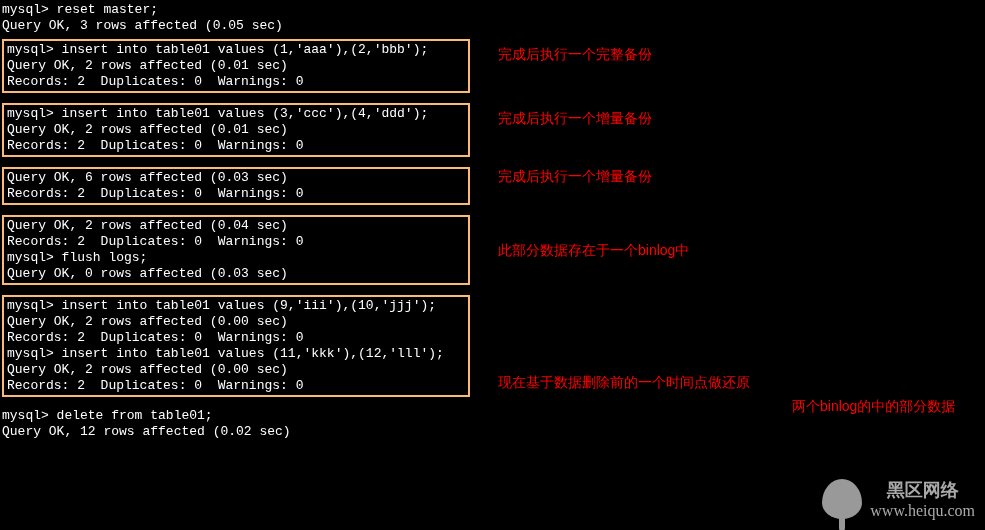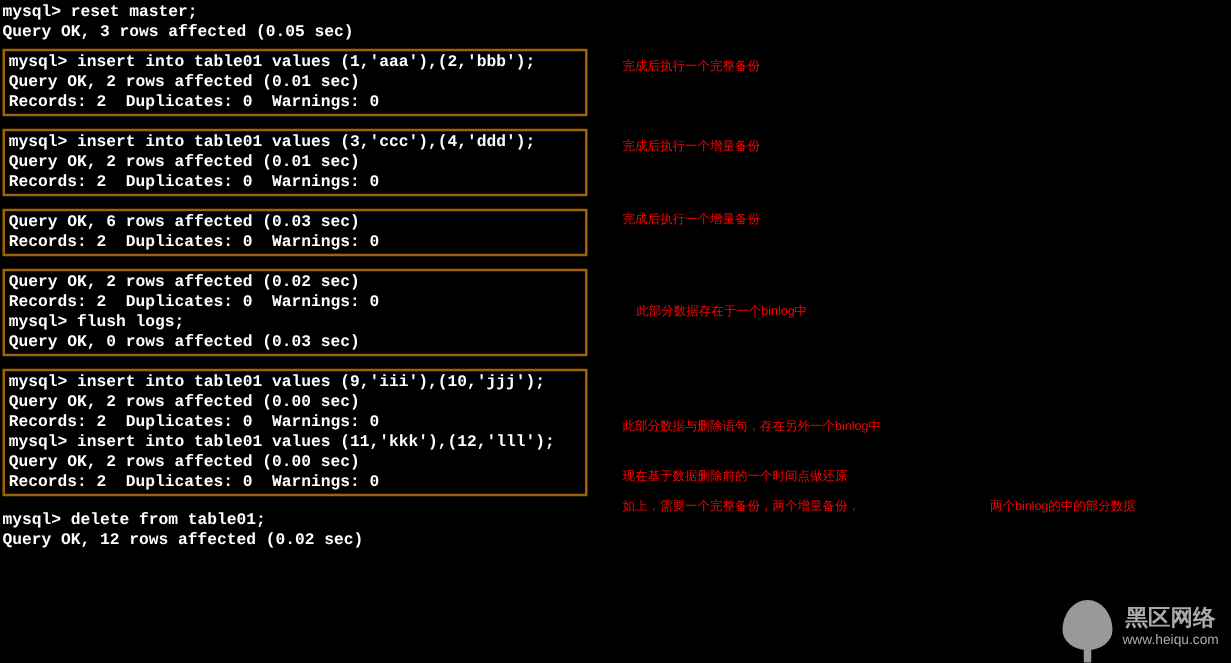--- a/index.html
+++ b/index.html
@@ -14,34 +14,33 @@
       color: #fff;
       width: 985px;
       height: 530px;
       position: relative;
       overflow: hidden;
       padding: 2px;
     }
     .line {
       white-space: pre;
       line-height: 16px;
-      font-weight: bold;
     }
     .box {
-      border: 2px solid #a16207;
+      border: 2px solid #fdba74;
       padding: 1px 3px;
       margin: 5px 0;
       display: inline-block;
       width: 468px;
     }
     .annotation {
       position: absolute;
       color: #ff0000;
       font-family: sans-serif;
-      font-size: 10px;
+      font-size: 14px;
       white-space: nowrap;
     }
     .watermark {
       position: absolute;
       bottom: 10px;
       right: 10px;
       display: flex;
       align-items: center;
       gap: 8px;
     }
@@ -57,29 +56,29 @@
       position: absolute;
       width: 6px;
       height: 16px;
       background: #999;
       bottom: -12px;
       left: 17px;
       border-radius: 0 0 3px 3px;
     }
     .watermark-text {
       color: #aaa;
-      font-family: Liberation Sans, sans-serif;
+      font-family: Liberation Serif, serif;
       text-align: center;
     }
     .watermark-title {
       font-size: 18px;
       font-weight: bold;
     }
     .watermark-url {
-      font-size: 11px;
+      font-size: 16px;
     }
     .section {
       position: relative;
     }
   </style>
 </head>
 <body>
 
 <div class="line">mysql&gt; reset master;</div>
 <div class="line">Query OK, 3 rows affected (0.05 sec)</div>
@@ -105,42 +104,40 @@
 <div class="section">
   <div class="box">
     <div class="line">Query OK, 6 rows affected (0.03 sec)</div>
     <div class="line">Records: 2  Duplicates: 0  Warnings: 0</div>
   </div>
   <span class="annotation" style="top:6px;left:496px">完成后执行一个增量备份</span>
 </div>
 
 <div class="section">
   <div class="box">
-    <div class="line">Query OK, 2 rows affected (0.02 sec)</div>
+    <div class="line">Query OK, 2 rows affected (0.04 sec)</div>
     <div class="line">Records: 2  Duplicates: 0  Warnings: 0</div>
     <div class="line"></div>
     <div class="line">mysql&gt; flush logs;</div>
     <div class="line">Query OK, 0 rows affected (0.03 sec)</div>
   </div>
-  <span class="annotation" style="top:32px;left:507px">此部分数据存在于一个binlog中</span>
+  <span class="annotation" style="top:32px;left:496px">此部分数据存在于一个binlog中</span>
 </div>
 
 <div class="section">
   <div class="box">
     <div class="line">mysql&gt; insert into table01 values (9,'iii'),(10,'jjj');</div>
     <div class="line">Query OK, 2 rows affected (0.00 sec)</div>
     <div class="line">Records: 2  Duplicates: 0  Warnings: 0</div>
     <div class="line"></div>
     <div class="line">mysql&gt; insert into table01 values (11,'kkk'),(12,'lll');</div>
     <div class="line">Query OK, 2 rows affected (0.00 sec)</div>
     <div class="line">Records: 2  Duplicates: 0  Warnings: 0</div>
   </div>
-  <span class="annotation" style="top:44px;left:496px">此部分数据与删除语句，存在另外一个binlog中</span>
   <span class="annotation" style="top:84px;left:496px">现在基于数据删除前的一个时间点做还原</span>
-  <span class="annotation" style="top:108px;left:496px">如上，需要一个完整备份，两个增量备份，</span>
   <span class="annotation" style="top:108px;left:790px">两个binlog的中的部分数据</span>
 </div>
 
 <div style="height:6px"></div>
 <div class="line">mysql&gt; delete from table01;</div>
 <div class="line">Query OK, 12 rows affected (0.02 sec)</div>
 
 <div class="watermark">
   <div class="watermark-icon"></div>
   <div class="watermark-text">

